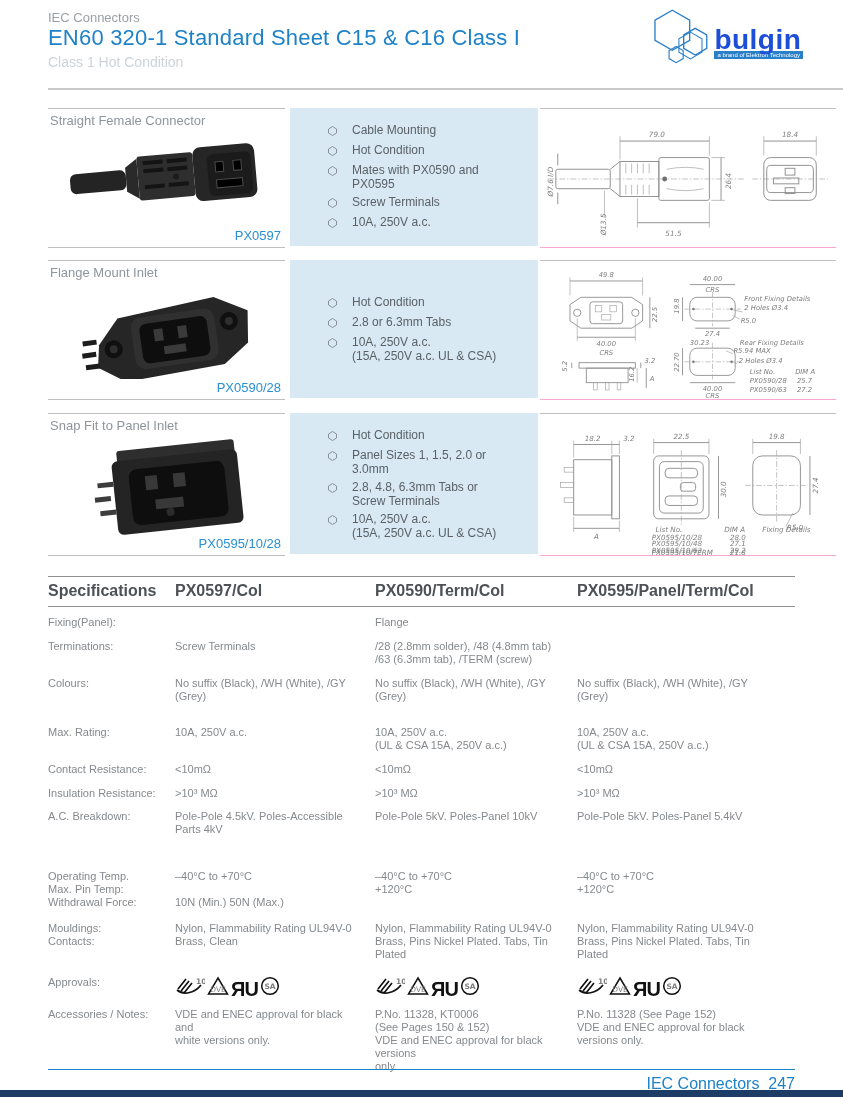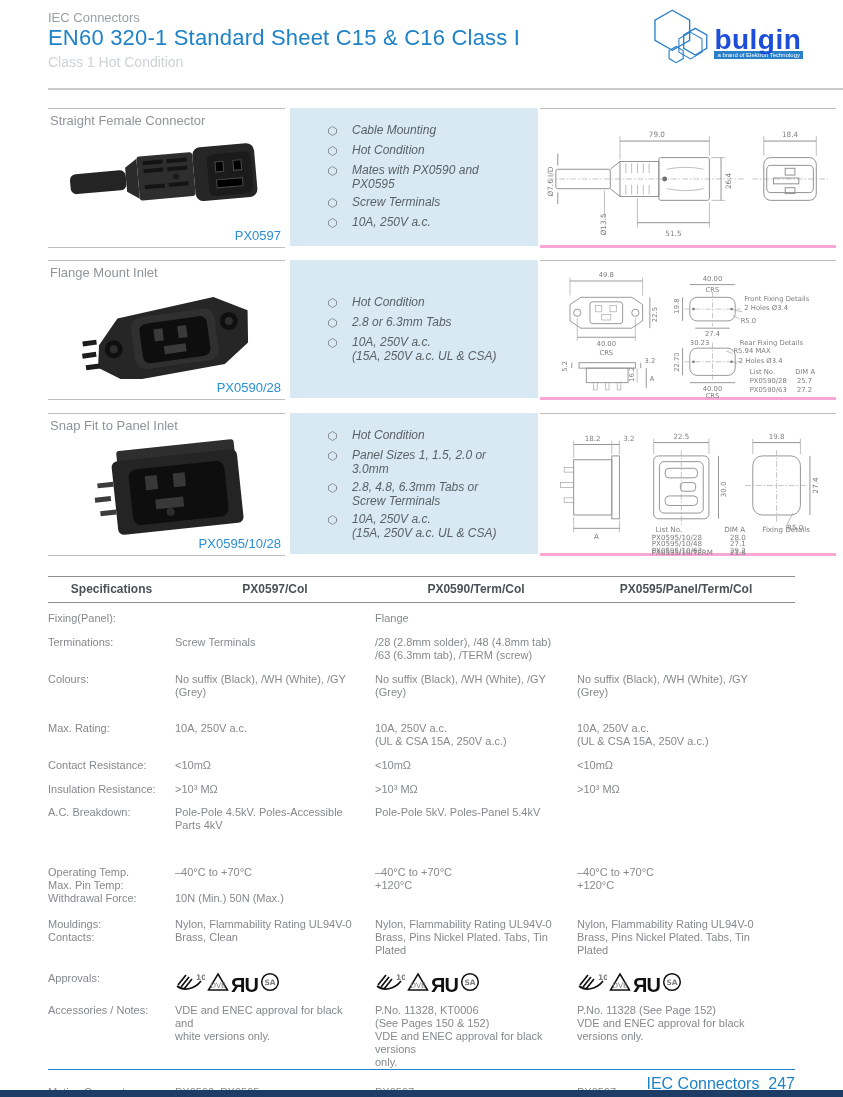--- a/index.html
+++ b/index.html
@@ -23,30 +23,30 @@
   .s2 { top:260px; height:140px; }
   .s3 { top:413px; height:143px; }
   .sec-left { position:absolute; left:0; top:0; bottom:0; width:237px; border-top:1px solid #bfbfbf; border-bottom:1px solid #bfbfbf; }
   .sec-title { position:absolute; left:2px; top:4px; font-size:13px; color:#8e959b; }
   .sec-photo { position:absolute; left:10px; top:18px; }
   .part-no { position:absolute; right:4px; bottom:4px; font-size:13px; color:#2a8fd4; }
   .bluebox { position:absolute; left:242px; top:0; bottom:2px; width:248px; background:#d8e9f4; }
   .bullets { list-style:none; padding:0 0 0 38px; display:flex; flex-direction:column; justify-content:center; height:100%; gap:4px; }
   .bullets li { display:flex; font-size:12px; color:#5a6166; line-height:14px; }
   .bullets .hex { flex:0 0 24px; padding-top:2px; }
-  .bullets .btext { white-space:pre-line;font-style:italic; }
-  .sec-draw { position:absolute; left:492px; top:0; bottom:0; width:296px; border-top:1px solid #bfbfbf; border-bottom:3px solid #f9a8d4; }
+  .bullets .btext { white-space:pre-line; }
+  .sec-draw { position:absolute; left:492px; top:0; bottom:0; width:296px; border-top:1px solid #bfbfbf; border-bottom:1px solid #f9a8d4;font-style:italic; }
   svg text { fill:#7e7e7e; font-family:"DejaVu Sans",sans-serif; font-size:7.5px; }
   .dline { stroke:#909090; stroke-width:1; fill:none; }
   .dthin { stroke:#a0a0a0; stroke-width:.7; fill:none; }
   .cl { stroke:#a8a8a8; stroke-width:.7; stroke-dasharray:6 2 1.5 2; fill:none; }
 
   
   .spec { position:absolute; left:48px; top:576px; width:747px; font-size:11px; color:#85898d; }
-  .spec-head { display:grid; grid-template-columns:127px 200px 202px 1fr; border-top:1px solid #8f8f8f; border-bottom:1px solid #8f8f8f; padding:5px 0 6px 0; font-size:12px; font-weight:bold; color:#4d5156;text-align:center; }
+  .spec-head { display:grid; grid-template-columns:127px 200px 202px 1fr; border-top:1px solid #8f8f8f; border-bottom:1px solid #8f8f8f; padding:5px 0 6px 0; font-size:16px; font-weight:bold; color:#4d5156; }
   .srow { display:grid; grid-template-columns:127px 200px 202px 1fr; }
   .srow > div { white-space:pre-line; line-height:13px; padding-right:14px; }
   .mt8{margin-top:9px;} .mt11{margin-top:11px;} .mt22{margin-top:23px;} .mt20{margin-top:34px;}
   .mt13{margin-top:13px;} .mt14{margin-top:15px;} .mt12{margin-top:12px;} .mt16{margin-top:17px;} .mt10{margin-top:10px;}
   .appr { display:flex; align-items:flex-end; gap:2px; }
   .ulmark { font-weight:bold; font-size:20px; color:#111; letter-spacing:-1px; }
 
   
   .foot-rule { position:absolute; left:48px; right:48px; top:1069px; height:1px; background:#1e82c8; }
   .foot-text { position:absolute; right:48px; top:1075px; font-size:16px; color:#1e82c8; }
@@ -478,20 +478,21 @@
     <div class="srow mt11">
       <div>Insulation Resistance:</div>
       <div>&gt;10³ MΩ</div>
       <div>&gt;10³ MΩ</div>
       <div>&gt;10³ MΩ</div>
     </div>
     <div class="srow mt10">
       <div>A.C. Breakdown:</div>
       <div>Pole-Pole 4.5kV. Poles-Accessible
 Parts 4kV</div>
+      <div>Pole-Pole 5kV. Poles-Panel 10kV</div>
       <div>Pole-Pole 5kV. Poles-Panel 5.4kV</div>
     </div>
     <div class="srow mt20">
       <div>Operating Temp.
 Max. Pin Temp:
 Withdrawal Force:</div>
       <div>–40°C to +70°C
 
 10N (Min.) 50N (Max.)</div>
       <div>–40°C to +70°C

